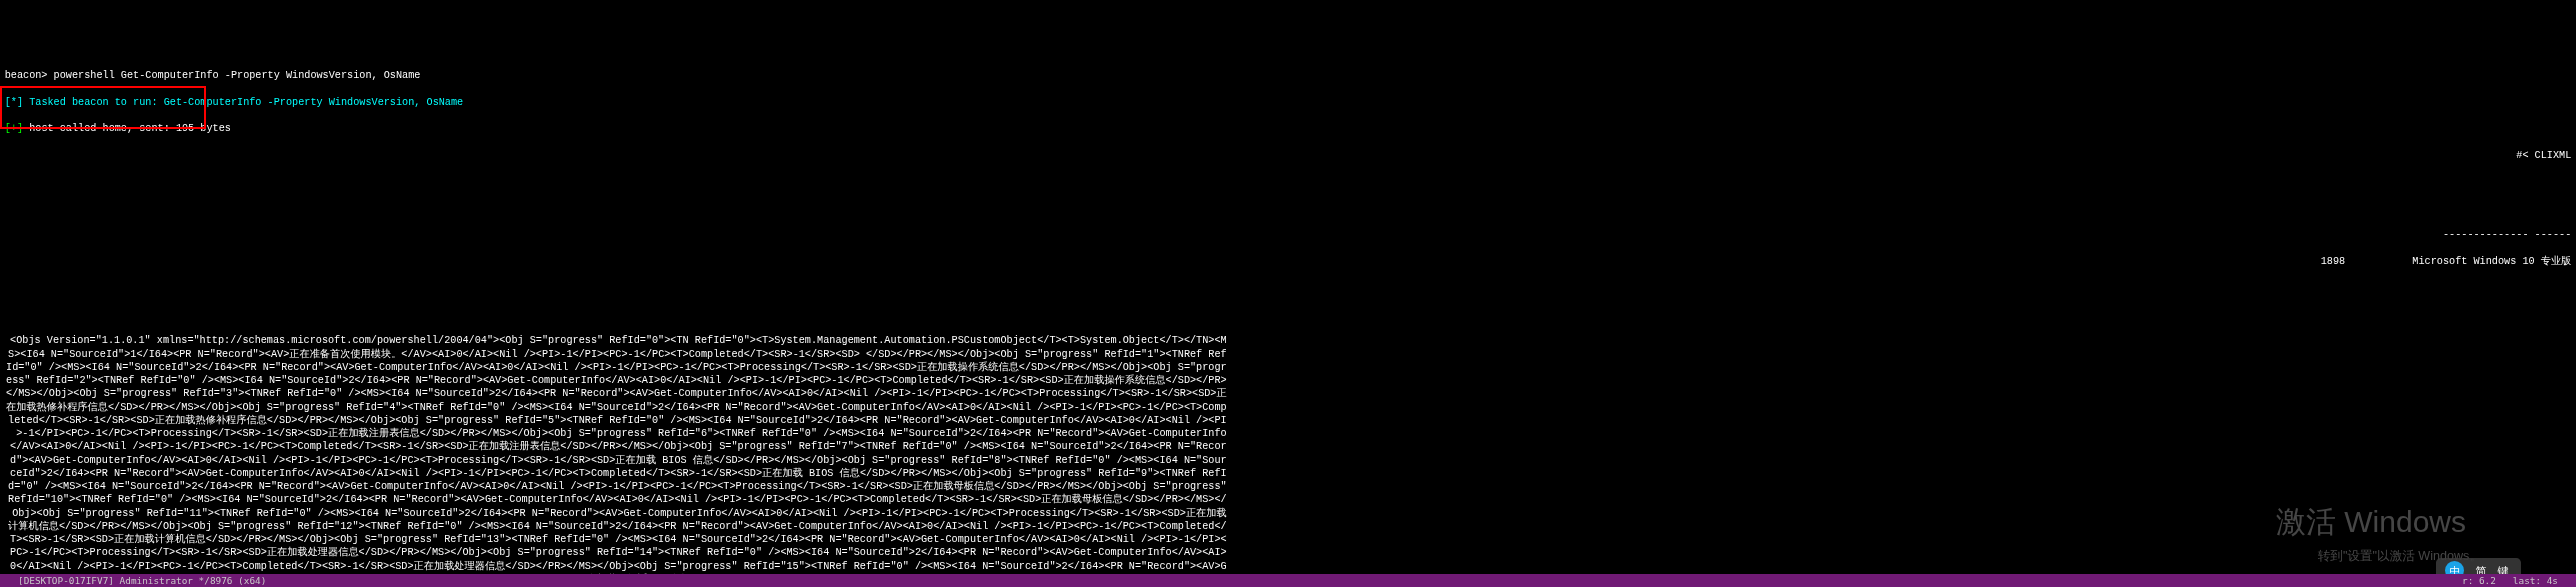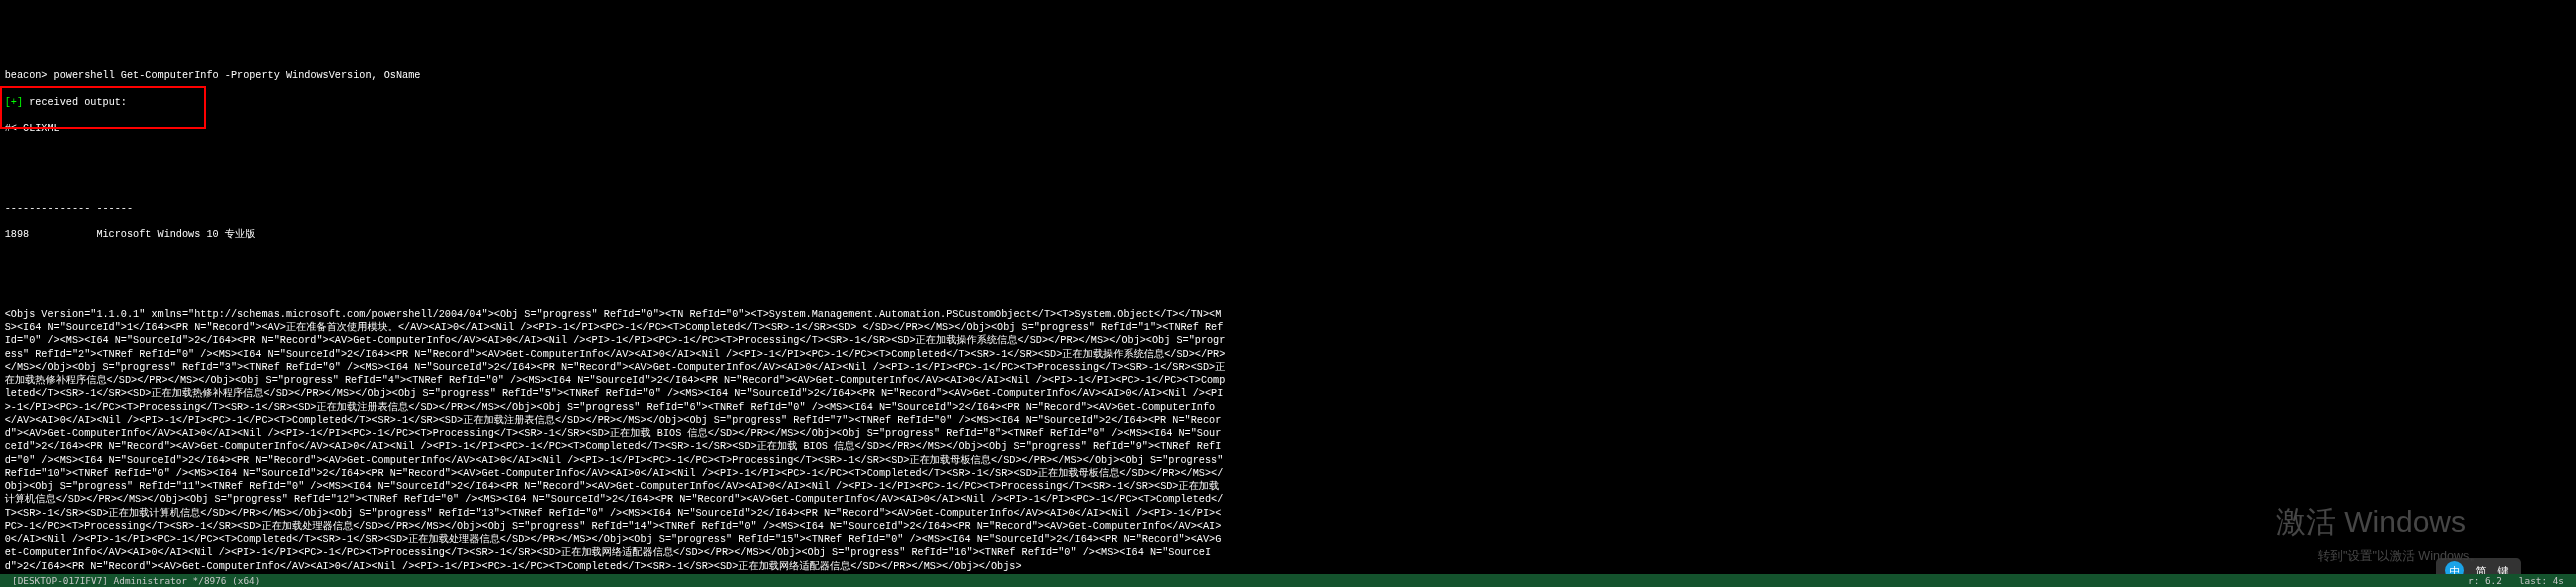--- a/index.html
+++ b/index.html
@@ -13,21 +13,21 @@
     height: 588px;
     overflow: hidden;
     position: relative;
     white-space: pre;
   }
   .term {
     padding: 3.1px 4.7px;
     word-break: break-all;
     white-space: pre-wrap;
   }
-  .white { color: #ffffff; }
+  .white { color: #ffffff; text-align: right; }
   .cyan  { color: #00ffff; }
   .plus  { color: #00ff00; }
   .line  { display: block; }
   .xml   {
     word-break: break-all;
     white-space: normal;
     width: 1222px;
   }
   .highlight-box {
     position: absolute;
@@ -72,38 +72,39 @@
     border-radius: 50%;
     width: 19px; height: 19px;
     display: flex; align-items: center; justify-content: center;
     font-size: 11px;
   }
   .ime-bar span { font-size: 11px; }
   .status-bar {
     position: absolute;
     left: 0; right: 0; bottom: 0;
     height: 14px;
-    background: #14532d;
+    background: #701a75;
     color: #c8c8c8;
     font-size: 9.4px;
     display: flex;
     justify-content: space-between;
     align-items: center;
-    padding: 0 12px;
+    padding: 0 18px;
     font-family: "Consolas", monospace;
   }
 </style>
 </head>
 <body>
 
 
 
 <div class="term">
 <span class="line"><span class="white">beacon&gt;</span> <span class="white">powershell Get-ComputerInfo -Property WindowsVersion, OsName</span></span>
-<span class="line"><span class="plus">[+]</span> <span class="white">received output:</span></span>
+<span class="line"><span class="cyan">[*]</span> <span class="cyan">Tasked beacon to run: Get-ComputerInfo -Property WindowsVersion, OsName</span></span>
+<span class="line"><span class="plus">[+]</span> <span class="white">host called home, sent: 195 bytes</span></span>
 <span class="line white">#&lt; CLIXML</span>
 <span class="line">&nbsp;</span>
 <span class="line">&nbsp;</span>
 <span class="line white">-------------- ------</span>
 <span class="line white">1898           Microsoft Windows 10 专业版</span>
 <span class="line">&nbsp;</span>
 <span class="line">&nbsp;</span>
 <div class="xml white">&lt;Objs Version="1.1.0.1" xmlns="http://schemas.microsoft.com/powershell/2004/04"&gt;&lt;Obj S="progress" RefId="0"&gt;&lt;TN RefId="0"&gt;&lt;T&gt;System.Management.Automation.PSCustomObject&lt;/T&gt;&lt;T&gt;System.Object&lt;/T&gt;&lt;/TN&gt;&lt;MS&gt;&lt;I64 N="SourceId"&gt;1&lt;/I64&gt;&lt;PR N="Record"&gt;&lt;AV&gt;正在准备首次使用模块。&lt;/AV&gt;&lt;AI&gt;0&lt;/AI&gt;&lt;Nil /&gt;&lt;PI&gt;-1&lt;/PI&gt;&lt;PC&gt;-1&lt;/PC&gt;&lt;T&gt;Completed&lt;/T&gt;&lt;SR&gt;-1&lt;/SR&gt;&lt;SD&gt; &lt;/SD&gt;&lt;/PR&gt;&lt;/MS&gt;&lt;/Obj&gt;&lt;Obj S="progress" RefId="1"&gt;&lt;TNRef RefId="0" /&gt;&lt;MS&gt;&lt;I64 N="SourceId"&gt;2&lt;/I64&gt;&lt;PR N="Record"&gt;&lt;AV&gt;Get-ComputerInfo&lt;/AV&gt;&lt;AI&gt;0&lt;/AI&gt;&lt;Nil /&gt;&lt;PI&gt;-1&lt;/PI&gt;&lt;PC&gt;-1&lt;/PC&gt;&lt;T&gt;Processing&lt;/T&gt;&lt;SR&gt;-1&lt;/SR&gt;&lt;SD&gt;正在加载操作系统信息&lt;/SD&gt;&lt;/PR&gt;&lt;/MS&gt;&lt;/Obj&gt;&lt;Obj S="progress" RefId="2"&gt;&lt;TNRef RefId="0" /&gt;&lt;MS&gt;&lt;I64 N="SourceId"&gt;2&lt;/I64&gt;&lt;PR N="Record"&gt;&lt;AV&gt;Get-ComputerInfo&lt;/AV&gt;&lt;AI&gt;0&lt;/AI&gt;&lt;Nil /&gt;&lt;PI&gt;-1&lt;/PI&gt;&lt;PC&gt;-1&lt;/PC&gt;&lt;T&gt;Completed&lt;/T&gt;&lt;SR&gt;-1&lt;/SR&gt;&lt;SD&gt;正在加载操作系统信息&lt;/SD&gt;&lt;/PR&gt;&lt;/MS&gt;&lt;/Obj&gt;&lt;Obj S="progress" RefId="3"&gt;&lt;TNRef RefId="0" /&gt;&lt;MS&gt;&lt;I64 N="SourceId"&gt;2&lt;/I64&gt;&lt;PR N="Record"&gt;&lt;AV&gt;Get-ComputerInfo&lt;/AV&gt;&lt;AI&gt;0&lt;/AI&gt;&lt;Nil /&gt;&lt;PI&gt;-1&lt;/PI&gt;&lt;PC&gt;-1&lt;/PC&gt;&lt;T&gt;Processing&lt;/T&gt;&lt;SR&gt;-1&lt;/SR&gt;&lt;SD&gt;正在加载热修补程序信息&lt;/SD&gt;&lt;/PR&gt;&lt;/MS&gt;&lt;/Obj&gt;&lt;Obj S="progress" RefId="4"&gt;&lt;TNRef RefId="0" /&gt;&lt;MS&gt;&lt;I64 N="SourceId"&gt;2&lt;/I64&gt;&lt;PR N="Record"&gt;&lt;AV&gt;Get-ComputerInfo&lt;/AV&gt;&lt;AI&gt;0&lt;/AI&gt;&lt;Nil /&gt;&lt;PI&gt;-1&lt;/PI&gt;&lt;PC&gt;-1&lt;/PC&gt;&lt;T&gt;Completed&lt;/T&gt;&lt;SR&gt;-1&lt;/SR&gt;&lt;SD&gt;正在加载热修补程序信息&lt;/SD&gt;&lt;/PR&gt;&lt;/MS&gt;&lt;/Obj&gt;&lt;Obj S="progress" RefId="5"&gt;&lt;TNRef RefId="0" /&gt;&lt;MS&gt;&lt;I64 N="SourceId"&gt;2&lt;/I64&gt;&lt;PR N="Record"&gt;&lt;AV&gt;Get-ComputerInfo&lt;/AV&gt;&lt;AI&gt;0&lt;/AI&gt;&lt;Nil /&gt;&lt;PI&gt;-1&lt;/PI&gt;&lt;PC&gt;-1&lt;/PC&gt;&lt;T&gt;Processing&lt;/T&gt;&lt;SR&gt;-1&lt;/SR&gt;&lt;SD&gt;正在加载注册表信息&lt;/SD&gt;&lt;/PR&gt;&lt;/MS&gt;&lt;/Obj&gt;&lt;Obj S="progress" RefId="6"&gt;&lt;TNRef RefId="0" /&gt;&lt;MS&gt;&lt;I64 N="SourceId"&gt;2&lt;/I64&gt;&lt;PR N="Record"&gt;&lt;AV&gt;Get-ComputerInfo&lt;/AV&gt;&lt;AI&gt;0&lt;/AI&gt;&lt;Nil /&gt;&lt;PI&gt;-1&lt;/PI&gt;&lt;PC&gt;-1&lt;/PC&gt;&lt;T&gt;Completed&lt;/T&gt;&lt;SR&gt;-1&lt;/SR&gt;&lt;SD&gt;正在加载注册表信息&lt;/SD&gt;&lt;/PR&gt;&lt;/MS&gt;&lt;/Obj&gt;&lt;Obj S="progress" RefId="7"&gt;&lt;TNRef RefId="0" /&gt;&lt;MS&gt;&lt;I64 N="SourceId"&gt;2&lt;/I64&gt;&lt;PR N="Record"&gt;&lt;AV&gt;Get-ComputerInfo&lt;/AV&gt;&lt;AI&gt;0&lt;/AI&gt;&lt;Nil /&gt;&lt;PI&gt;-1&lt;/PI&gt;&lt;PC&gt;-1&lt;/PC&gt;&lt;T&gt;Processing&lt;/T&gt;&lt;SR&gt;-1&lt;/SR&gt;&lt;SD&gt;正在加载 BIOS 信息&lt;/SD&gt;&lt;/PR&gt;&lt;/MS&gt;&lt;/Obj&gt;&lt;Obj S="progress" RefId="8"&gt;&lt;TNRef RefId="0" /&gt;&lt;MS&gt;&lt;I64 N="SourceId"&gt;2&lt;/I64&gt;&lt;PR N="Record"&gt;&lt;AV&gt;Get-ComputerInfo&lt;/AV&gt;&lt;AI&gt;0&lt;/AI&gt;&lt;Nil /&gt;&lt;PI&gt;-1&lt;/PI&gt;&lt;PC&gt;-1&lt;/PC&gt;&lt;T&gt;Completed&lt;/T&gt;&lt;SR&gt;-1&lt;/SR&gt;&lt;SD&gt;正在加载 BIOS 信息&lt;/SD&gt;&lt;/PR&gt;&lt;/MS&gt;&lt;/Obj&gt;&lt;Obj S="progress" RefId="9"&gt;&lt;TNRef RefId="0" /&gt;&lt;MS&gt;&lt;I64 N="SourceId"&gt;2&lt;/I64&gt;&lt;PR N="Record"&gt;&lt;AV&gt;Get-ComputerInfo&lt;/AV&gt;&lt;AI&gt;0&lt;/AI&gt;&lt;Nil /&gt;&lt;PI&gt;-1&lt;/PI&gt;&lt;PC&gt;-1&lt;/PC&gt;&lt;T&gt;Processing&lt;/T&gt;&lt;SR&gt;-1&lt;/SR&gt;&lt;SD&gt;正在加载母板信息&lt;/SD&gt;&lt;/PR&gt;&lt;/MS&gt;&lt;/Obj&gt;&lt;Obj S="progress" RefId="10"&gt;&lt;TNRef RefId="0" /&gt;&lt;MS&gt;&lt;I64 N="SourceId"&gt;2&lt;/I64&gt;&lt;PR N="Record"&gt;&lt;AV&gt;Get-ComputerInfo&lt;/AV&gt;&lt;AI&gt;0&lt;/AI&gt;&lt;Nil /&gt;&lt;PI&gt;-1&lt;/PI&gt;&lt;PC&gt;-1&lt;/PC&gt;&lt;T&gt;Completed&lt;/T&gt;&lt;SR&gt;-1&lt;/SR&gt;&lt;SD&gt;正在加载母板信息&lt;/SD&gt;&lt;/PR&gt;&lt;/MS&gt;&lt;/Obj&gt;&lt;Obj S="progress" RefId="11"&gt;&lt;TNRef RefId="0" /&gt;&lt;MS&gt;&lt;I64 N="SourceId"&gt;2&lt;/I64&gt;&lt;PR N="Record"&gt;&lt;AV&gt;Get-ComputerInfo&lt;/AV&gt;&lt;AI&gt;0&lt;/AI&gt;&lt;Nil /&gt;&lt;PI&gt;-1&lt;/PI&gt;&lt;PC&gt;-1&lt;/PC&gt;&lt;T&gt;Processing&lt;/T&gt;&lt;SR&gt;-1&lt;/SR&gt;&lt;SD&gt;正在加载计算机信息&lt;/SD&gt;&lt;/PR&gt;&lt;/MS&gt;&lt;/Obj&gt;&lt;Obj S="progress" RefId="12"&gt;&lt;TNRef RefId="0" /&gt;&lt;MS&gt;&lt;I64 N="SourceId"&gt;2&lt;/I64&gt;&lt;PR N="Record"&gt;&lt;AV&gt;Get-ComputerInfo&lt;/AV&gt;&lt;AI&gt;0&lt;/AI&gt;&lt;Nil /&gt;&lt;PI&gt;-1&lt;/PI&gt;&lt;PC&gt;-1&lt;/PC&gt;&lt;T&gt;Completed&lt;/T&gt;&lt;SR&gt;-1&lt;/SR&gt;&lt;SD&gt;正在加载计算机信息&lt;/SD&gt;&lt;/PR&gt;&lt;/MS&gt;&lt;/Obj&gt;&lt;Obj S="progress" RefId="13"&gt;&lt;TNRef RefId="0" /&gt;&lt;MS&gt;&lt;I64 N="SourceId"&gt;2&lt;/I64&gt;&lt;PR N="Record"&gt;&lt;AV&gt;Get-ComputerInfo&lt;/AV&gt;&lt;AI&gt;0&lt;/AI&gt;&lt;Nil /&gt;&lt;PI&gt;-1&lt;/PI&gt;&lt;PC&gt;-1&lt;/PC&gt;&lt;T&gt;Processing&lt;/T&gt;&lt;SR&gt;-1&lt;/SR&gt;&lt;SD&gt;正在加载处理器信息&lt;/SD&gt;&lt;/PR&gt;&lt;/MS&gt;&lt;/Obj&gt;&lt;Obj S="progress" RefId="14"&gt;&lt;TNRef RefId="0" /&gt;&lt;MS&gt;&lt;I64 N="SourceId"&gt;2&lt;/I64&gt;&lt;PR N="Record"&gt;&lt;AV&gt;Get-ComputerInfo&lt;/AV&gt;&lt;AI&gt;0&lt;/AI&gt;&lt;Nil /&gt;&lt;PI&gt;-1&lt;/PI&gt;&lt;PC&gt;-1&lt;/PC&gt;&lt;T&gt;Completed&lt;/T&gt;&lt;SR&gt;-1&lt;/SR&gt;&lt;SD&gt;正在加载处理器信息&lt;/SD&gt;&lt;/PR&gt;&lt;/MS&gt;&lt;/Obj&gt;&lt;Obj S="progress" RefId="15"&gt;&lt;TNRef RefId="0" /&gt;&lt;MS&gt;&lt;I64 N="SourceId"&gt;2&lt;/I64&gt;&lt;PR N="Record"&gt;&lt;AV&gt;Get-ComputerInfo&lt;/AV&gt;&lt;AI&gt;0&lt;/AI&gt;&lt;Nil /&gt;&lt;PI&gt;-1&lt;/PI&gt;&lt;PC&gt;-1&lt;/PC&gt;&lt;T&gt;Processing&lt;/T&gt;&lt;SR&gt;-1&lt;/SR&gt;&lt;SD&gt;正在加载网络适配器信息&lt;/SD&gt;&lt;/PR&gt;&lt;/MS&gt;&lt;/Obj&gt;&lt;Obj S="progress" RefId="16"&gt;&lt;TNRef RefId="0" /&gt;&lt;MS&gt;&lt;I64 N="SourceId"&gt;2&lt;/I64&gt;&lt;PR N="Record"&gt;&lt;AV&gt;Get-ComputerInfo&lt;/AV&gt;&lt;AI&gt;0&lt;/AI&gt;&lt;Nil /&gt;&lt;PI&gt;-1&lt;/PI&gt;&lt;PC&gt;-1&lt;/PC&gt;&lt;T&gt;Completed&lt;/T&gt;&lt;SR&gt;-1&lt;/SR&gt;&lt;SD&gt;正在加载网络适配器信息&lt;/SD&gt;&lt;/PR&gt;&lt;/MS&gt;&lt;/Obj&gt;&lt;/Objs&gt;</div>
 </div>
 

